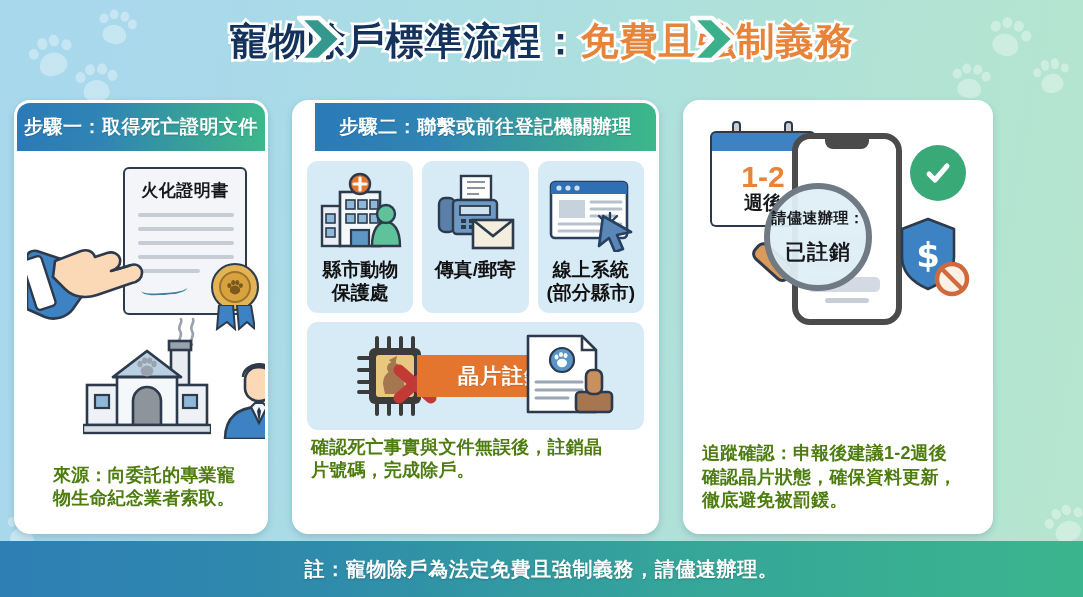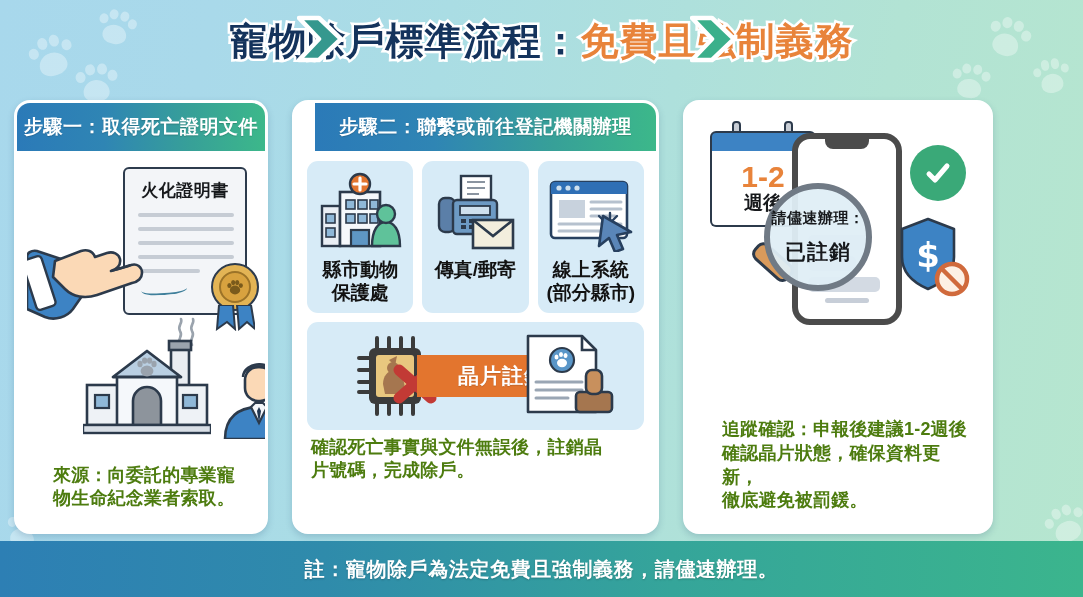--- a/index.html
+++ b/index.html
@@ -114,21 +114,21 @@
   .caption {
     font-size: 18px;
     line-height: 1.32;
     color: #4d7c0f;
     font-weight: bold;
     letter-spacing: 0.2px;
     padding: 0 6px;
   }
   .panel-1 .caption { margin-top: auto; padding-bottom: 12px; margin-left: 20px; }
   .panel-2 .caption { margin-top: 6px; padding-bottom: 10px; }
-  .panel-3 .caption { margin-top: auto; padding-bottom: 10px; margin-left: 20px; }
+  .panel-3 .caption { margin-top: auto; padding-bottom: 10px; }
 
   
   .arrow {
     position: absolute;
     top: 8px;
     width: 46px;
     height: 62px;
     z-index: 8;
   }
   .arrow-1 { left: 297px; }

